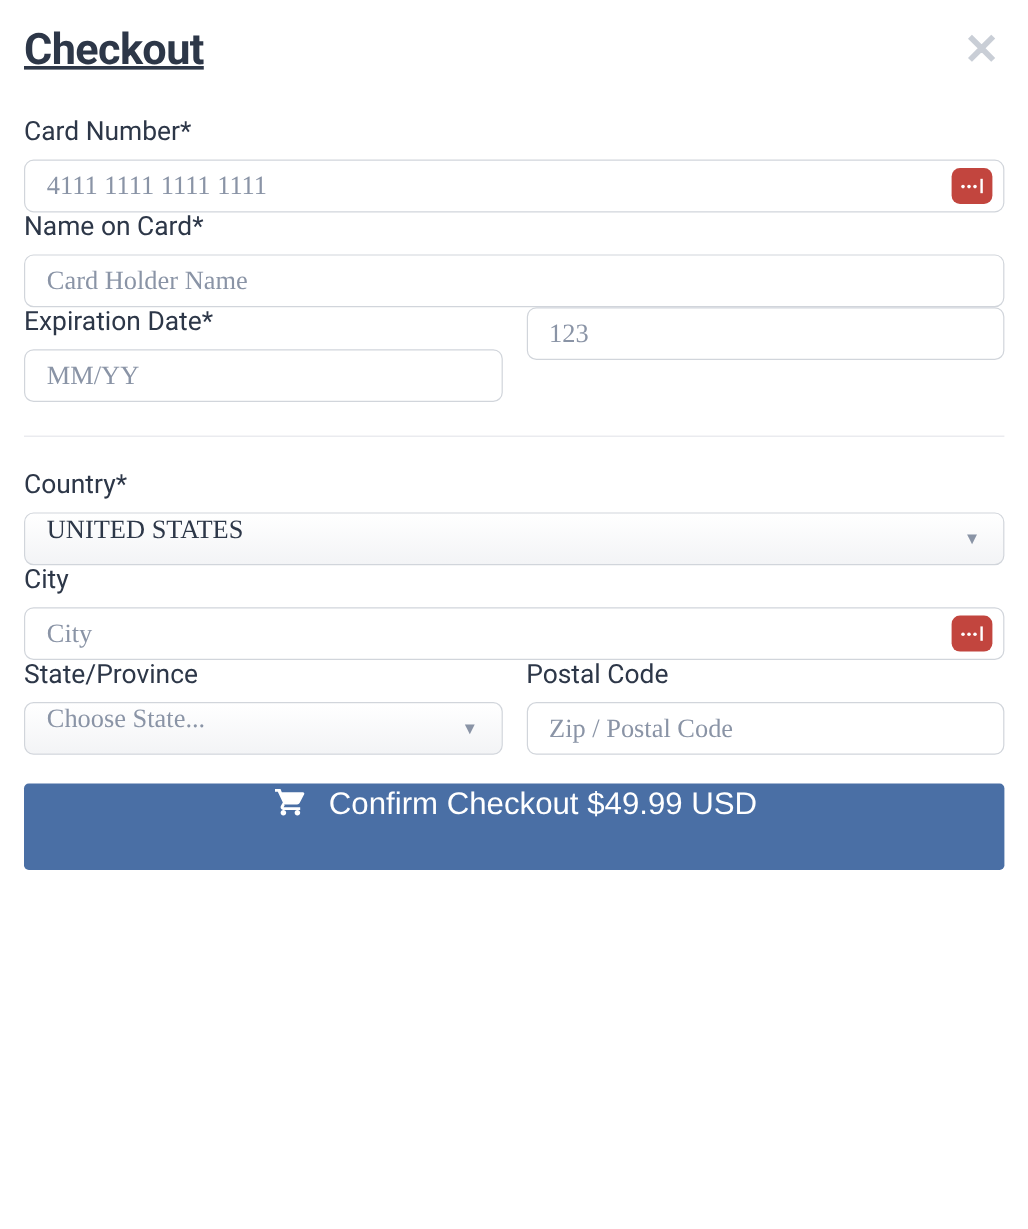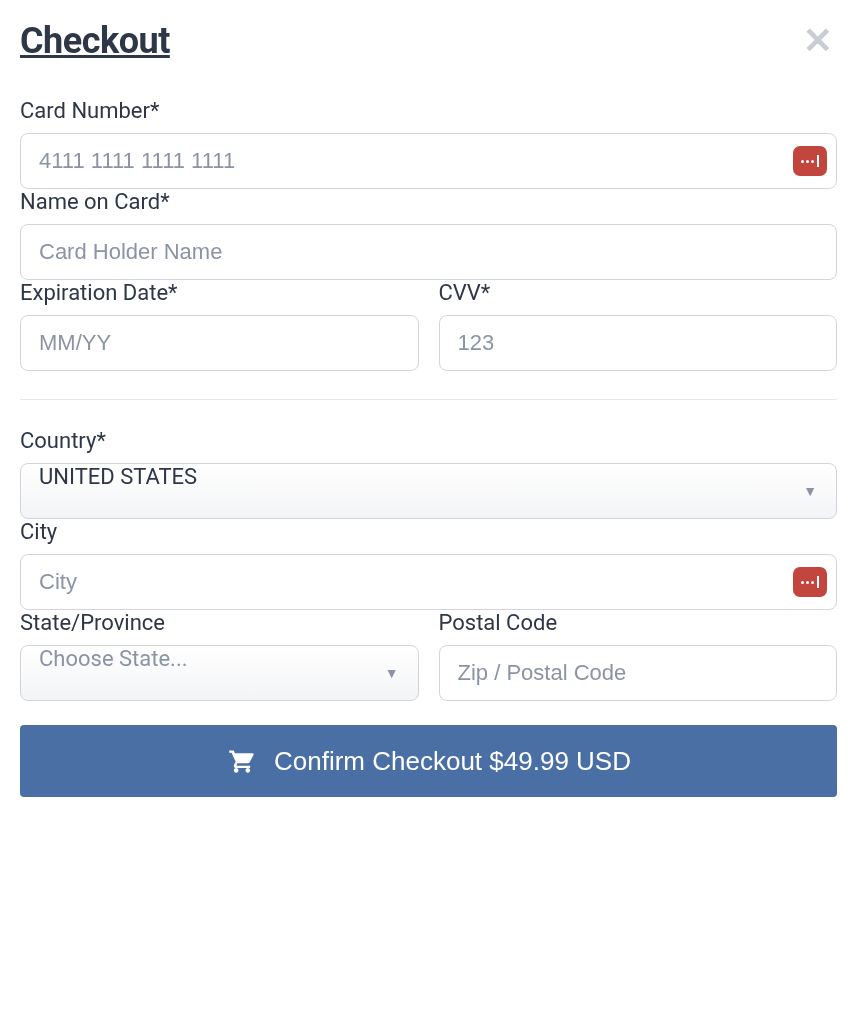--- a/index.html
+++ b/index.html
@@ -41,28 +41,29 @@
     color: #2d3748;
     margin-bottom: 10px;
     display: block;
   }
   .input-wrap {
     position: relative;
     width: 100%;
   }
   .text-input, .select {
     width: 100%;
-    height: 56px;
+    height: 44px;
     border: 1px solid #d1d5db;
     border-radius: 8px;
     padding: 0 18px;
     font-size: 22px;
     color: #2d3748;
     background: #fff;
     outline: none;
+    font-family: Liberation Serif, serif;
   }
   .text-input::placeholder {
     color: #8a94a6;
   }
   .select {
     appearance: none;
     -webkit-appearance: none;
     background: linear-gradient(to bottom, #ffffff 0%, #f3f4f6 100%);
     cursor: pointer;
     padding-right: 48px;
@@ -114,21 +115,21 @@
   .submit-btn {
     width: 100%;
     height: 72px;
     border: none;
     border-radius: 4px;
     background: #4a6fa5;
     color: #fff;
     font-size: 26px;
     font-weight: 500;
     display: flex;
-    align-items: center;
+    align-items: flex-start;
     justify-content: center;
     gap: 16px;
     cursor: pointer;
     margin-top: 24px;
   }
   .cart-icon {
     width: 32px;
     height: 28px;
     display: inline-block;
   }
@@ -166,21 +167,20 @@
   </div>
 
   <div class="row">
     <div class="col field-group">
       <label class="label">Expiration Date*</label>
       <div class="input-wrap">
         <input type="text" class="text-input" placeholder="MM/YY" style="">
       </div>
     </div>
     <div class="col field-group">
-      <label class="label">CVV*</label>
       <div class="input-wrap">
         <input type="text" class="text-input" placeholder="123" style="">
       </div>
     </div>
   </div>
 
   <hr class="divider">
 
   <div class="field-group">
     <label class="label">Country*</label>

